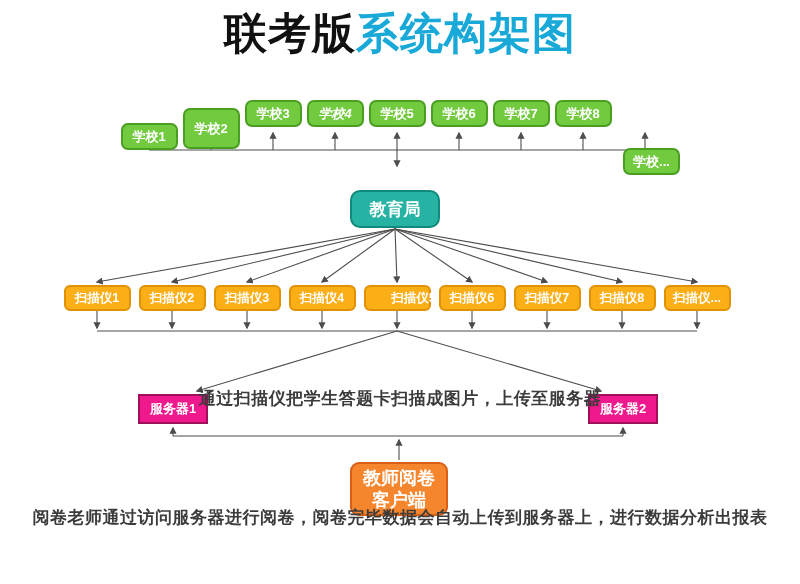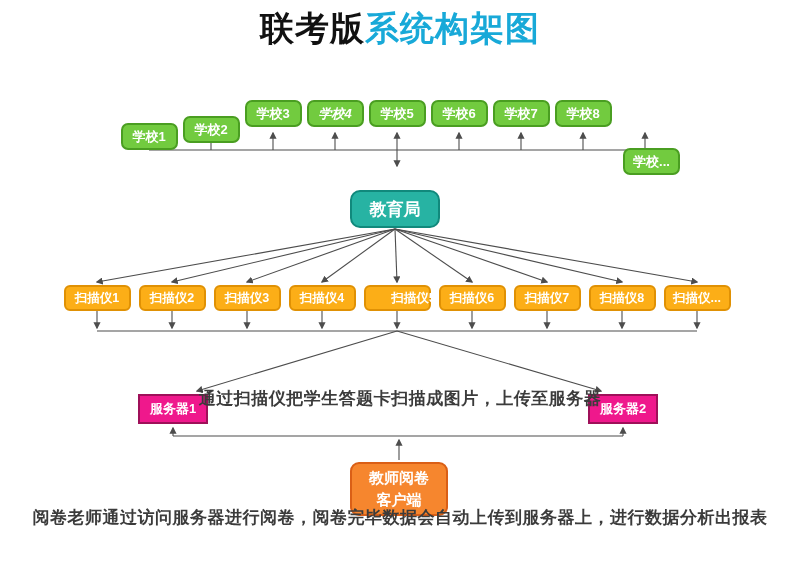--- a/index.html
+++ b/index.html
@@ -2,21 +2,21 @@
 <html style="--title-accent: #18a9d8; --school-fill: #72cb3f; --school-border: #4a9e21; --bureau-fill: #27b3a3; --bureau-border: #11897c; --scanner-fill: #fcae17; --scanner-border: #e09104; --server-fill: #ef188c; --server-border: #9e1059; --client-fill: #f6862e; --client-border: #da5f16; --connector: #4d4d4d; --text: #3b3b3b;"><head>
 <meta charset="utf-8">
 <style>
   html,body{margin:0;padding:0;background:#ffffff;}
   .stage{
     position:relative;width:800px;height:584px;margin:0 auto;background:#fff;
     font-family:"Liberation Sans","DejaVu Sans",sans-serif;overflow:hidden;
   }
   .page-title{
     position:absolute;left:0;top:10px;width:100%;text-align:center;
-    font-size:34px;font-weight:bold;letter-spacing:1px;line-height:1.1;
+    font-size:43px;font-weight:bold;letter-spacing:1px;line-height:1.1;
   }
   .title-black{color:#111111;}
   .title-cyan{color:var(--title-accent,#18a9d8);}
   svg.connectors{position:absolute;left:0;top:0;width:800px;height:584px;pointer-events:none;}
   svg.connectors line{stroke:var(--connector,#4d4d4d);stroke-width:1.1;}
   .node{
     position:absolute;display:flex;align-items:center;justify-content:center;
     color:#ffffff;font-weight:bold;box-sizing:border-box;text-align:center;
     white-space:nowrap;
   }
@@ -31,21 +31,21 @@
   .bureau{
     background:var(--bureau-fill,#27b3a3);border:2px solid var(--bureau-border,#11897c);
     border-radius:10px;font-size:17px;left:350px;top:190px;width:90px;height:38px;
   }
   .server{
     background:var(--server-fill,#ef188c);border:2px solid var(--server-border,#9e1059);
     border-radius:0;font-size:13px;
   }
   .client{
     background:var(--client-fill,#f6862e);border:2px solid var(--client-border,#da5f16);
-    border-radius:9px;font-size:15px;left:350px;top:462px;width:98px;height:54px;
+    border-radius:9px;font-size:18px;left:350px;top:462px;width:98px;height:54px;
     flex-direction:column;line-height:22px;
   }
   .caption{
     position:absolute;left:0;width:100%;text-align:center;
     color:var(--text,#3b3b3b);font-size:17px;font-weight:600;letter-spacing:0.5px;
   }
   .caption-1{top:168px;}
   .caption-2{top:387px;}
   .caption-3{top:506px;}
 </style>
@@ -104,21 +104,21 @@
     <line x1="623" y1="436" x2="623" y2="428" marker-end="url(#arrow)"></line>
     <line x1="399" y1="460" x2="399" y2="440" marker-end="url(#arrow)"></line>
   </svg>
 
   <div class="page-title">
     <span class="title-black">联考版</span><span class="title-cyan">系统构架图</span>
   </div>
 
   <div>
       <div class="node school" style="left: 120.5px; top: 100px; width: 57px; height: 27px; margin-top: 23px;">学校1</div>
-      <div class="node school" style="left: 182.5px; top: 116px; width: 57px; height: 27px;">学校2</div>
+      <div class="node school" style="left: 182.5px; top: 108px; width: 57px; height: 41px;">学校2</div>
       <div class="node school" style="left: 244.5px; top: 100px; width: 57px; height: 27px;">学校3</div>
       <div class="node school" style="left: 306.5px; top: 100px; width: 57px; height: 27px; font-style: italic;">学校4</div>
       <div class="node school" style="left: 368.5px; top: 100px; width: 57px; height: 27px;">学校5</div>
       <div class="node school" style="left: 430.5px; top: 100px; width: 57px; height: 27px;">学校6</div>
       <div class="node school" style="left: 492.5px; top: 100px; width: 57px; height: 27px;">学校7</div>
       <div class="node school" style="left: 554.5px; top: 100px; width: 57px; height: 27px;">学校8</div>
       <div class="node school" style="left: 623px; top: 100px; width: 57px; height: 27px; margin-top: 48px;">学校...</div>
     </div>
   <div>
       <div class="node scanner" style="left: 63.5px; top: 285px; width: 67px; height: 26px;">扫描仪1</div>

